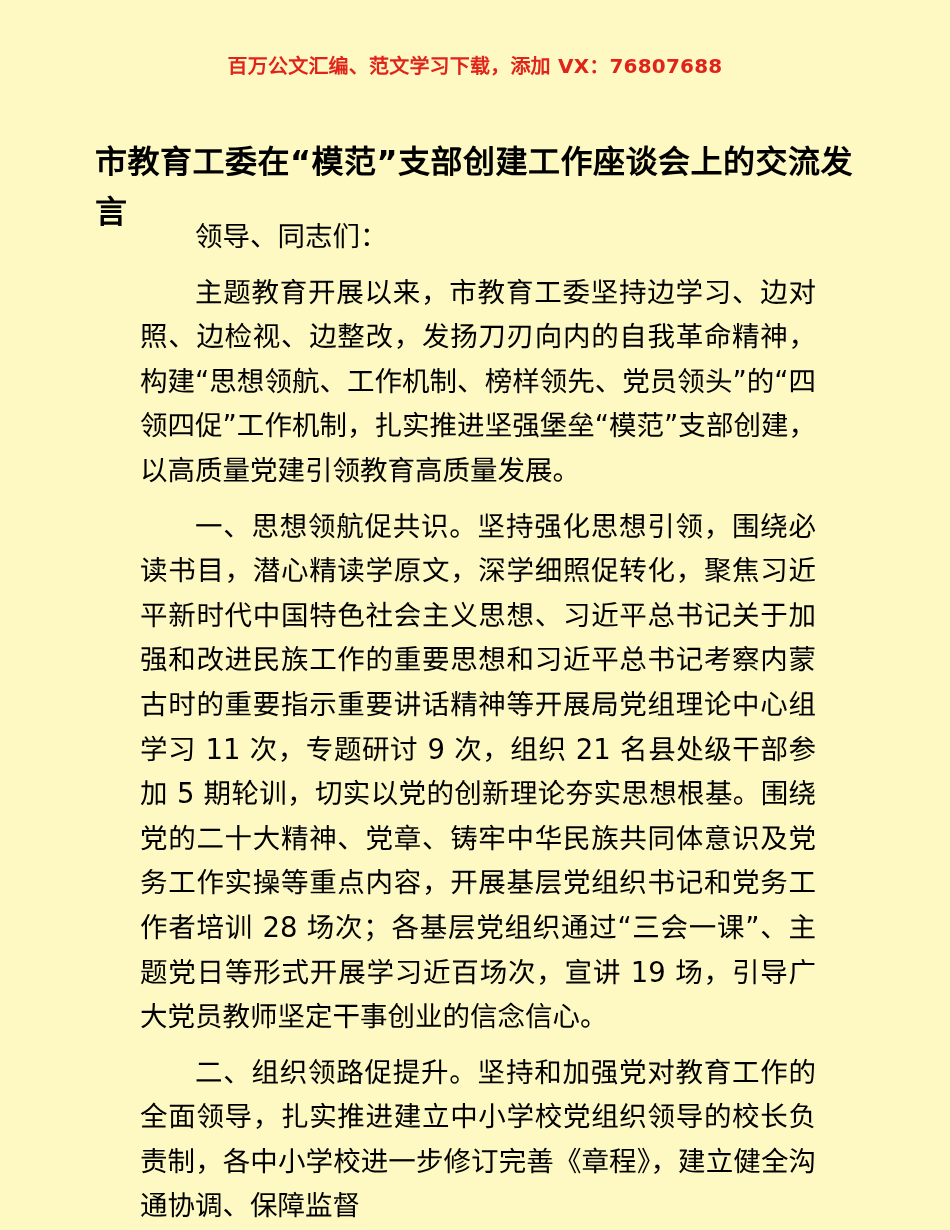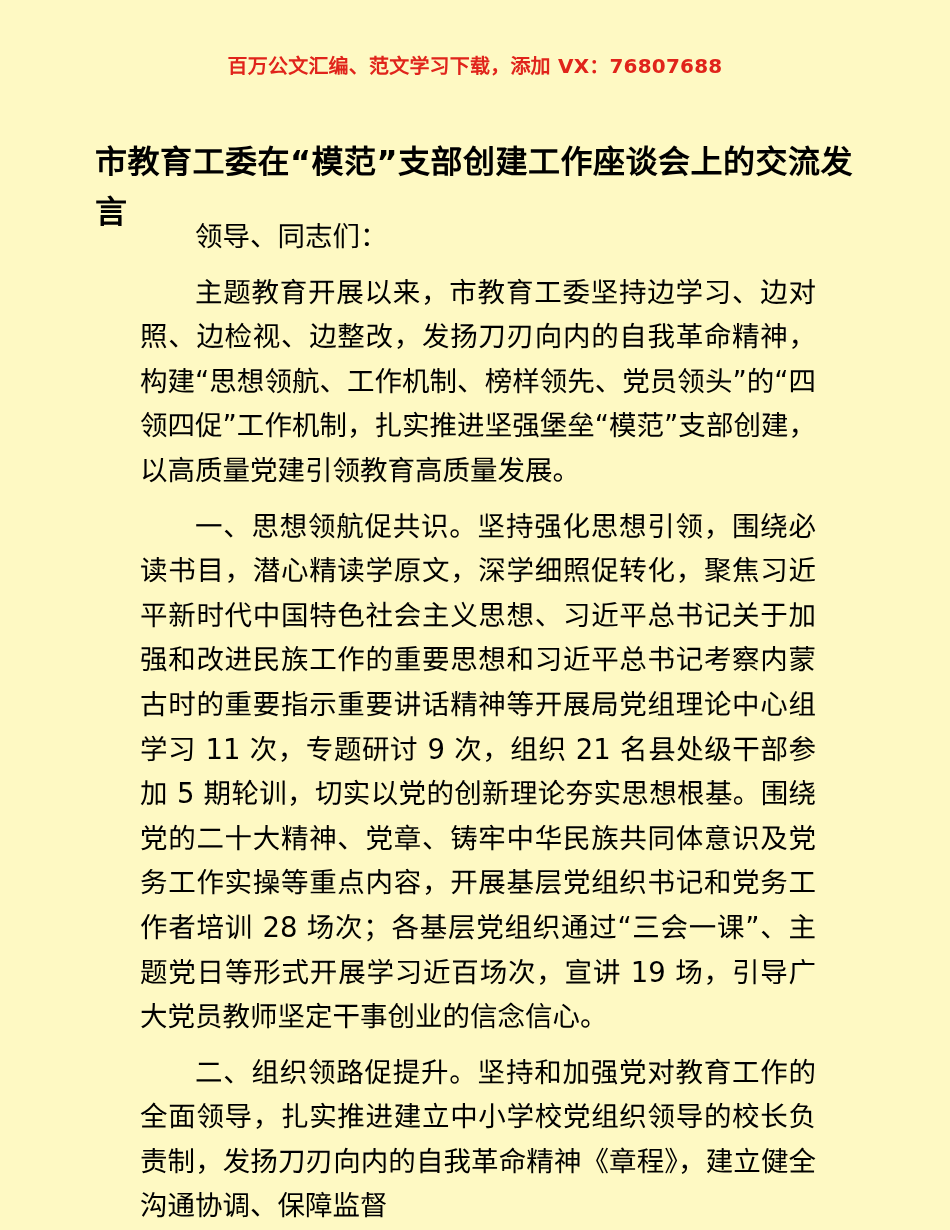--- a/index.html
+++ b/index.html
@@ -88,17 +88,17 @@
   <h1 class="doc-title">市教育工委在“模范”支部创建工作座谈会上的交流发言</h1>
 
   <div class="body-block">
 
     <p class="para salutation">领导、同志们：</p>
 
     <p class="para">主题教育开展以来，市教育工委坚持边学习、边对照、边检视、边整改，发扬刀刃向内的自我革命精神，构建“思想领航、工作机制、榜样领先、党员领头”的“四领四促”工作机制，扎实推进坚强堡垒“模范”支部创建，以高质量党建引领教育高质量发展。</p>
 
     <p class="para">一、思想领航促共识。坚持强化思想引领，围绕必读书目，潜心精读学原文，深学细照促转化，聚焦习近平新时代中国特色社会主义思想、习近平总书记关于加强和改进民族工作的重要思想和习近平总书记考察内蒙古时的重要指示重要讲话精神等开展局党组理论中心组学习 11 次，专题研讨 9 次，组织 21 名县处级干部参加 5 期轮训，切实以党的创新理论夯实思想根基。围绕党的二十大精神、党章、铸牢中华民族共同体意识及党务工作实操等重点内容，开展基层党组织书记和党务工作者培训 28 场次；各基层党组织通过“三会一课”、主题党日等形式开展学习近百场次，宣讲 19 场，引导广大党员教师坚定干事创业的信念信心。</p>
 
-    <p class="para">二、组织领路促提升。坚持和加强党对教育工作的全面领导，扎实推进建立中小学校党组织领导的校长负责制，发扬刀刃向内的自我革命精神《章程》，建立健全沟通协调、保障监督</p>
+    <p class="para">二、组织领路促提升。坚持和加强党对教育工作的全面领导，扎实推进建立中小学校党组织领导的校长负责制，各中小学校进一步修订完善《章程》，建立健全沟通协调、保障监督</p>
 
   </div>
 
 </div>
 
 </body></html>

